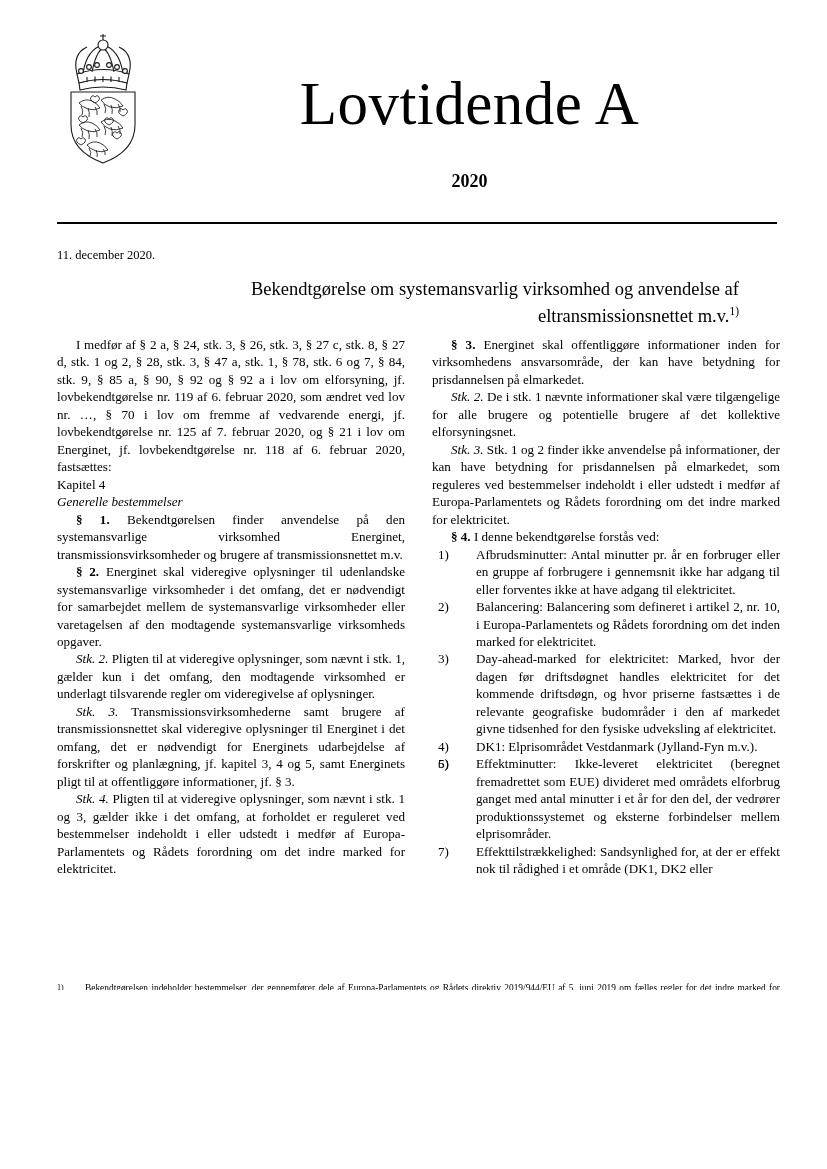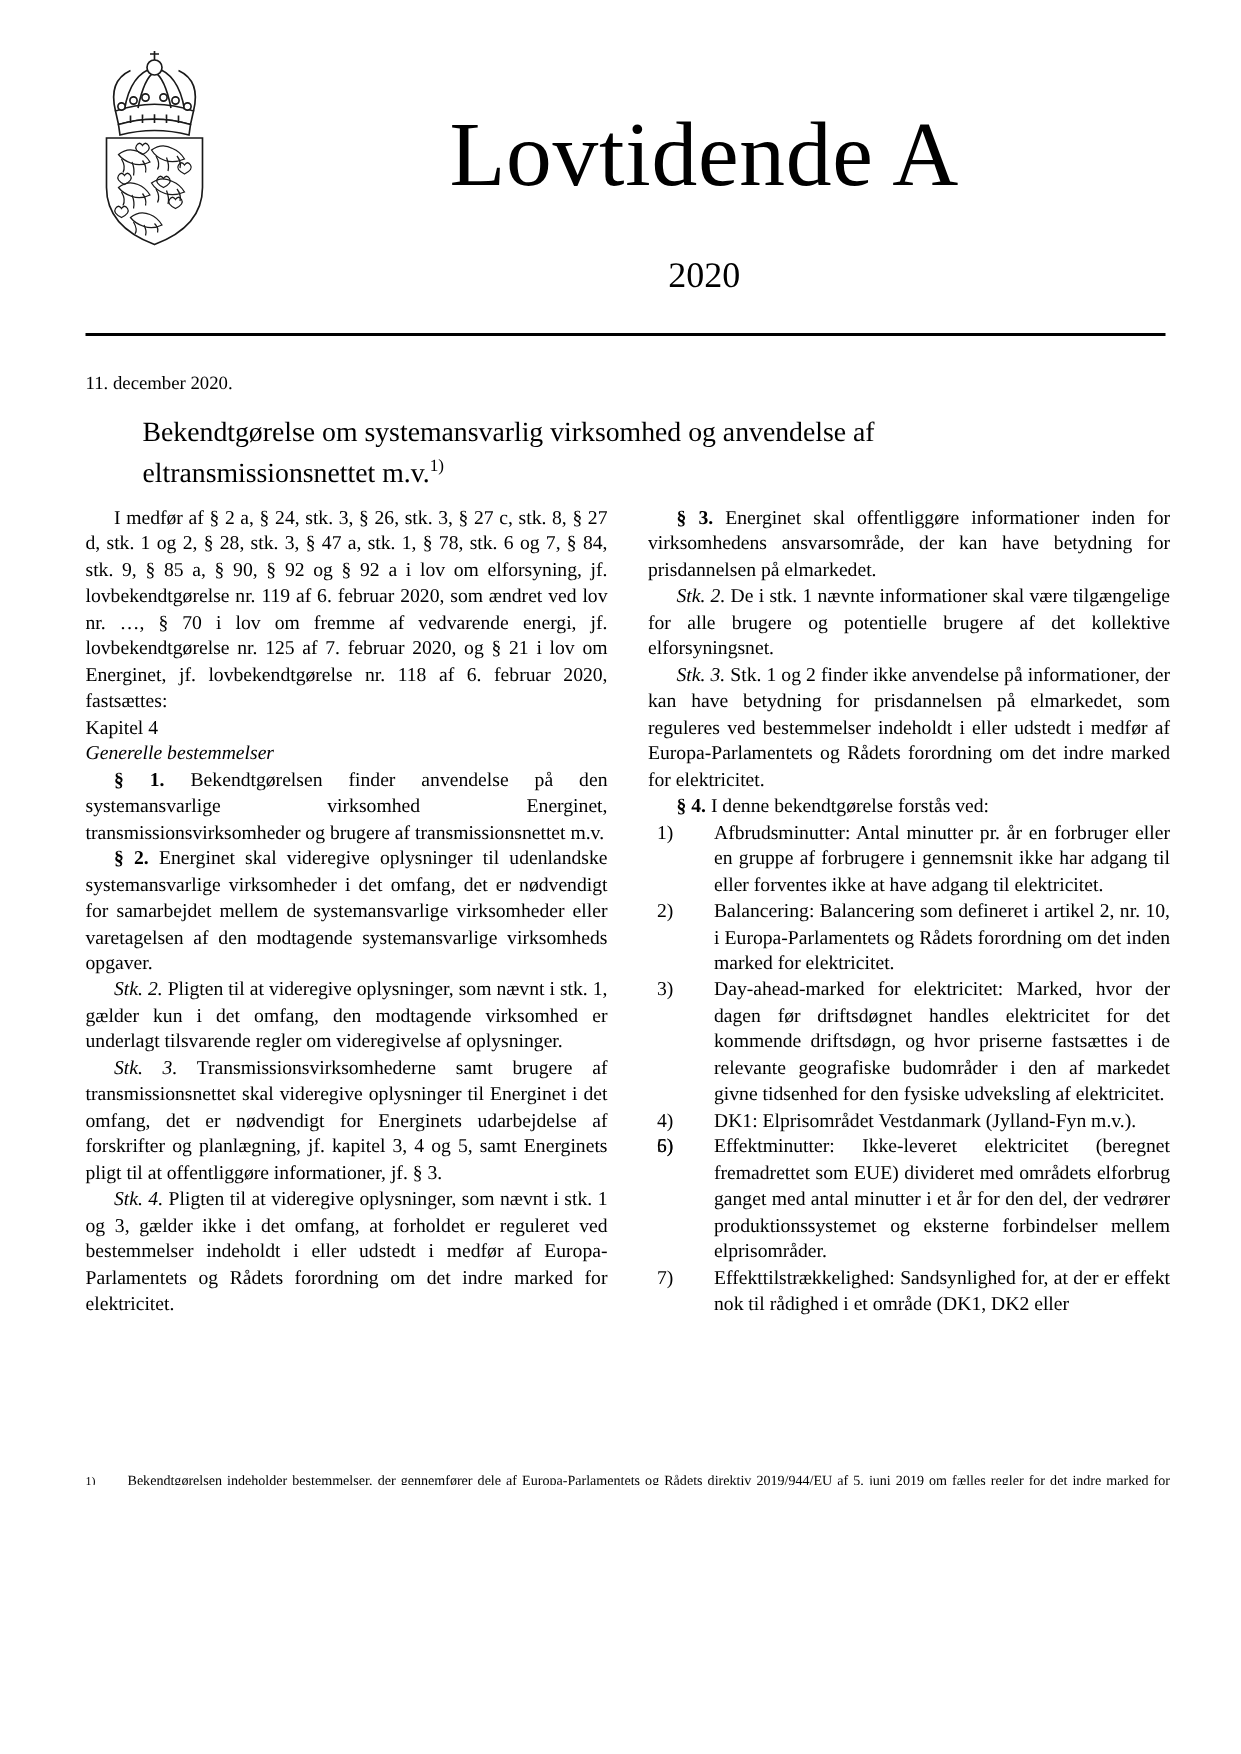--- a/index.html
+++ b/index.html
@@ -47,22 +47,22 @@
     letter-spacing: 0.5px;
     font-weight: normal;
     font-family: "Liberation Serif", "DejaVu Serif", serif;
   }
   .masthead-year {
     position: absolute;
     left: 160px;
     right: 48px;
     top: 172px;
     text-align: center;
-    font-size: 24px;
-    font-weight: normal;
+    font-size: 18px;
+    font-weight: bold;
     line-height: 1;
   }
 
   .rule-top {
     position: absolute;
     left: 57px;
     right: 50px;
     top: 222px;
     border-top: 2px solid #000;
     height: 0;
@@ -72,23 +72,23 @@
   .doc-date {
     position: absolute;
     left: 57px;
     top: 248px;
     font-size: 12.5px;
     line-height: 1.2;
   }
   .doc-title {
     position: absolute;
     left: 95px;
-    right: 104px;
+    right: 88px;
     top: 276px;
-    text-align: left;
+    text-align: right;
     font-size: 18.5px;
     line-height: 1.45;
     font-weight: normal;
   }
   .doc-title sup {
     font-size: 0.62em;
     vertical-align: super;
     line-height: 0;
   }
 

